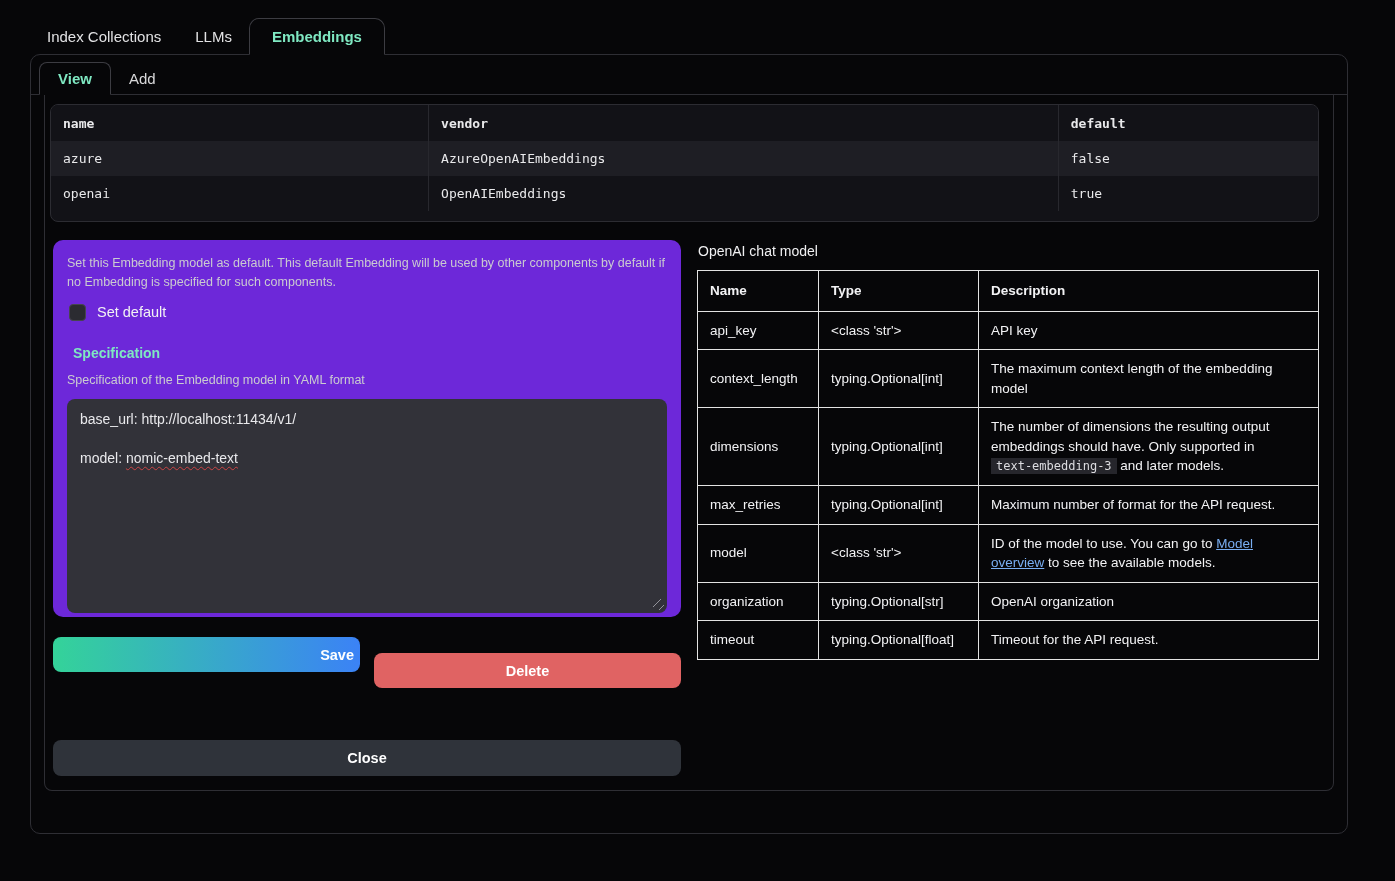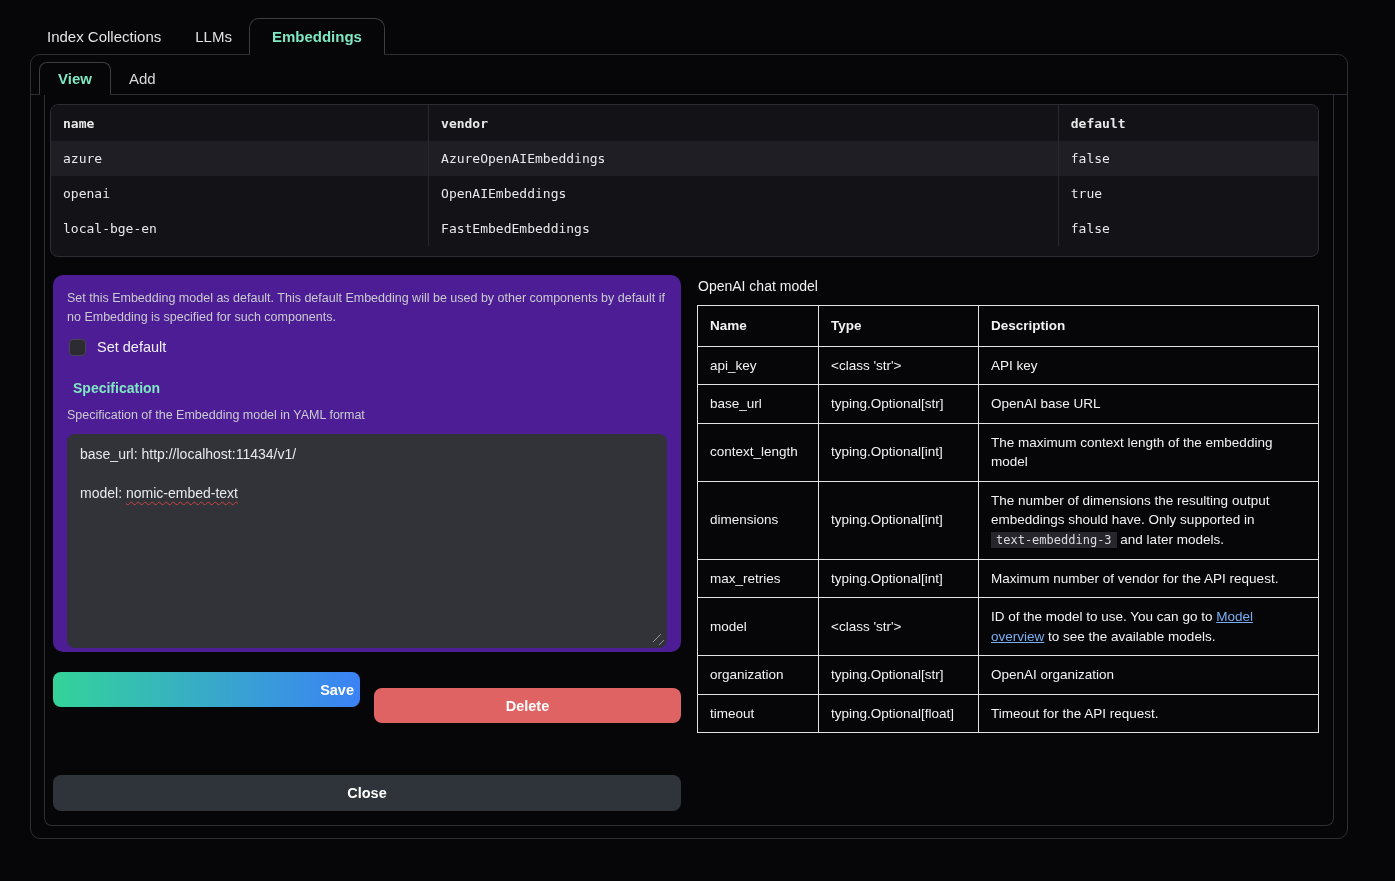--- a/index.html
+++ b/index.html
@@ -59,21 +59,21 @@
   table.emb th{font-weight:700;height:36px;background:#121217;}
   table.emb td.sep,table.emb th.sep{border-left:1px solid #28282e;}
   table.emb tr.row-light td{background:#1e1e24;}
   table.emb tr.row-dark td{background:#121217;}
   table.emb td.selected{box-shadow:inset 0 0 0 1.5px var(--selected-row-border);border-radius:2px;}
   
   .content-row{display:flex;gap:16px;padding-left:3px;}
   .left-col{width:628px;flex:0 0 628px;}
   .right-col{flex:1;min-width:0;}
   
-  .settings-panel{background:#4c1d95;border-radius:10px;padding:14px 14px 8px 14px;height:377px;}
+  .settings-panel{background:#6d28d9;border-radius:10px;padding:14px 14px 8px 14px;height:377px;}
   .default-desc{font-size:12.5px;color:#cbcbd0;line-height:1.5;margin:0 0 10px 0;}
   .checkbox-row{display:flex;align-items:center;gap:11px;margin:12px 2px 24px 2px;cursor:pointer;}
   .checkbox{width:17px;height:17px;border:1px solid #46464e;border-radius:4px;background:#2b2b31;flex:0 0 17px;}
   .checkbox-label{font-size:14.5px;color:#f2f2f4;}
   .spec-title{color:var(--accent);font-weight:700;font-size:14px;margin:0 0 12px 6px;}
   .spec-note{font-size:12.5px;color:#cbcbd0;margin:0 0 12px 0;}
   .yaml-box{
     background:#323239;border-radius:8px;height:214px;
     padding:11px 13px;font-size:14px;line-height:1.4;color:#e9e9ec;
     position:relative;white-space:pre-wrap;
@@ -133,25 +133,20 @@
           <tr class="row-light">
             <td>azure</td>
             <td class="sep">AzureOpenAIEmbeddings</td>
             <td class="sep">false</td>
           </tr>
           <tr class="row-dark">
             <td>openai</td>
             <td class="sep">OpenAIEmbeddings</td>
             <td class="sep">true</td>
           </tr>
-          <tr class="row-dark">
-            <td>local-bge-en</td>
-            <td class="sep">FastEmbedEmbeddings</td>
-            <td class="sep">false</td>
-          </tr>
         </tbody>
       </table>
     </div>
 
     <div class="content-row">
 
       <div class="left-col">
         <div class="settings-panel">
           <p class="default-desc">Set this Embedding model as default. This default Embedding will be used by other components by default if no Embedding is specified for such components.</p>
           <div class="checkbox-row">
@@ -187,38 +182,33 @@
               <th>Description</th>
             </tr>
           </thead>
           <tbody>
             <tr>
               <td>api_key</td>
               <td>&lt;class 'str'&gt;</td>
               <td>API key</td>
             </tr>
             <tr>
-              <td>base_url</td>
-              <td>typing.Optional[str]</td>
-              <td>OpenAI base URL</td>
-            </tr>
-            <tr>
               <td>context_length</td>
               <td>typing.Optional[int]</td>
               <td>The maximum context length of the embedding model</td>
             </tr>
             <tr>
               <td>dimensions</td>
               <td>typing.Optional[int]</td>
               <td><span>The number of dimensions the resulting output embeddings should have. Only supported in </span><span class="code-chip">text-embedding-3</span><span> and later models.</span></td>
             </tr>
             <tr>
               <td>max_retries</td>
               <td>typing.Optional[int]</td>
-              <td>Maximum number of vendor for the API request.</td>
+              <td>Maximum number of format for the API request.</td>
             </tr>
             <tr>
               <td>model</td>
               <td>&lt;class 'str'&gt;</td>
               <td><span>ID of the model to use. You can go to </span><a class="doc-link">Model overview</a><span> to see the available models.</span></td>
             </tr>
             <tr>
               <td>organization</td>
               <td>typing.Optional[str]</td>
               <td>OpenAI organization</td>

